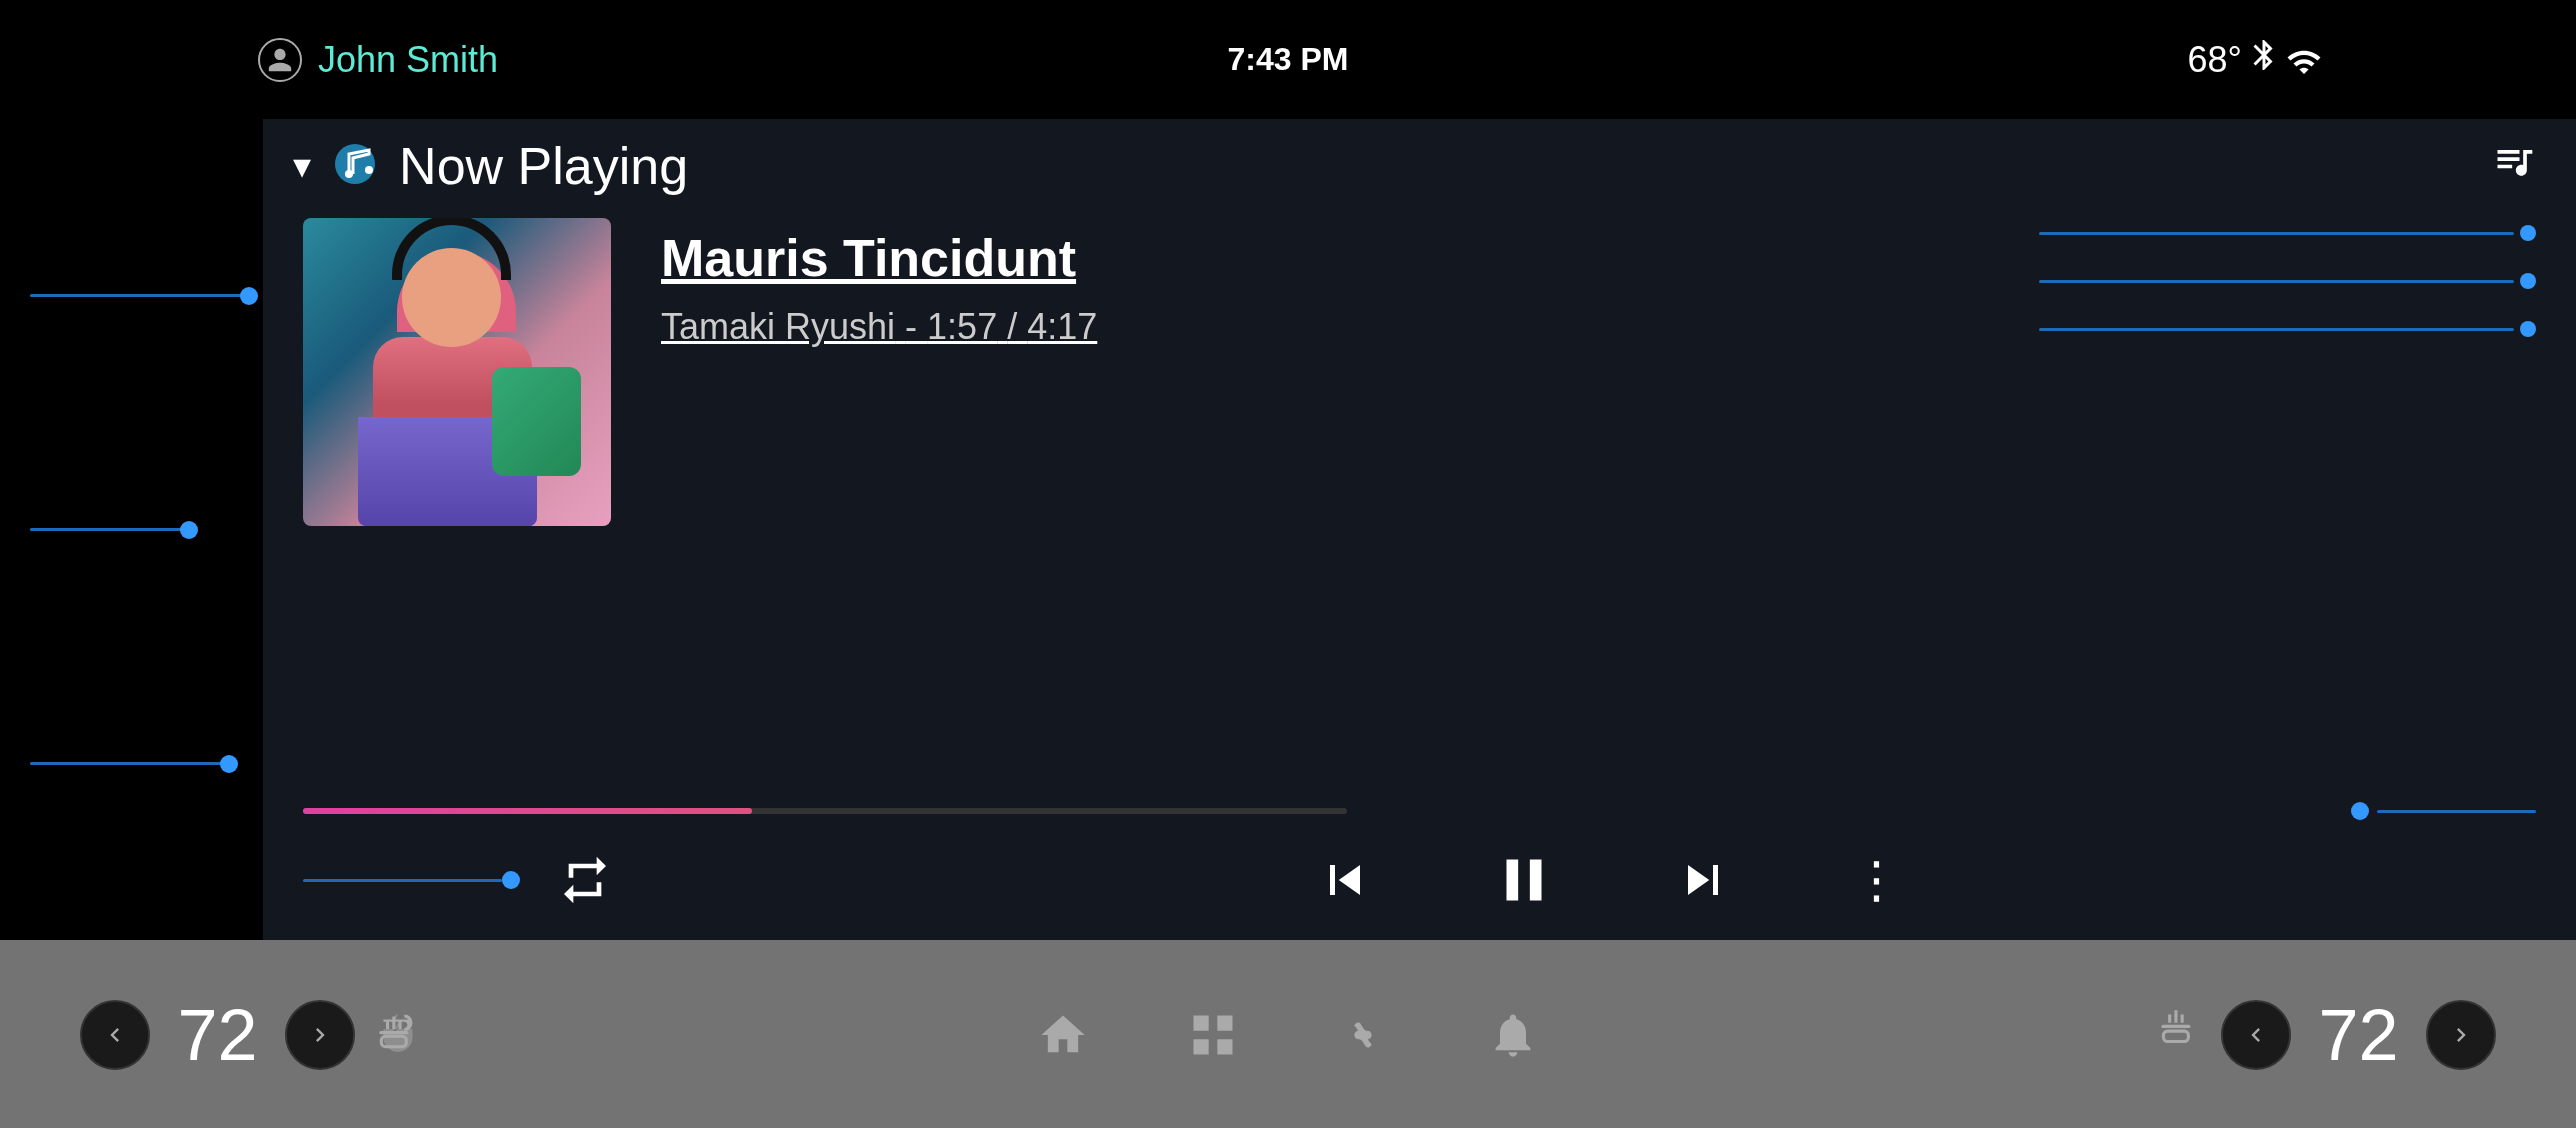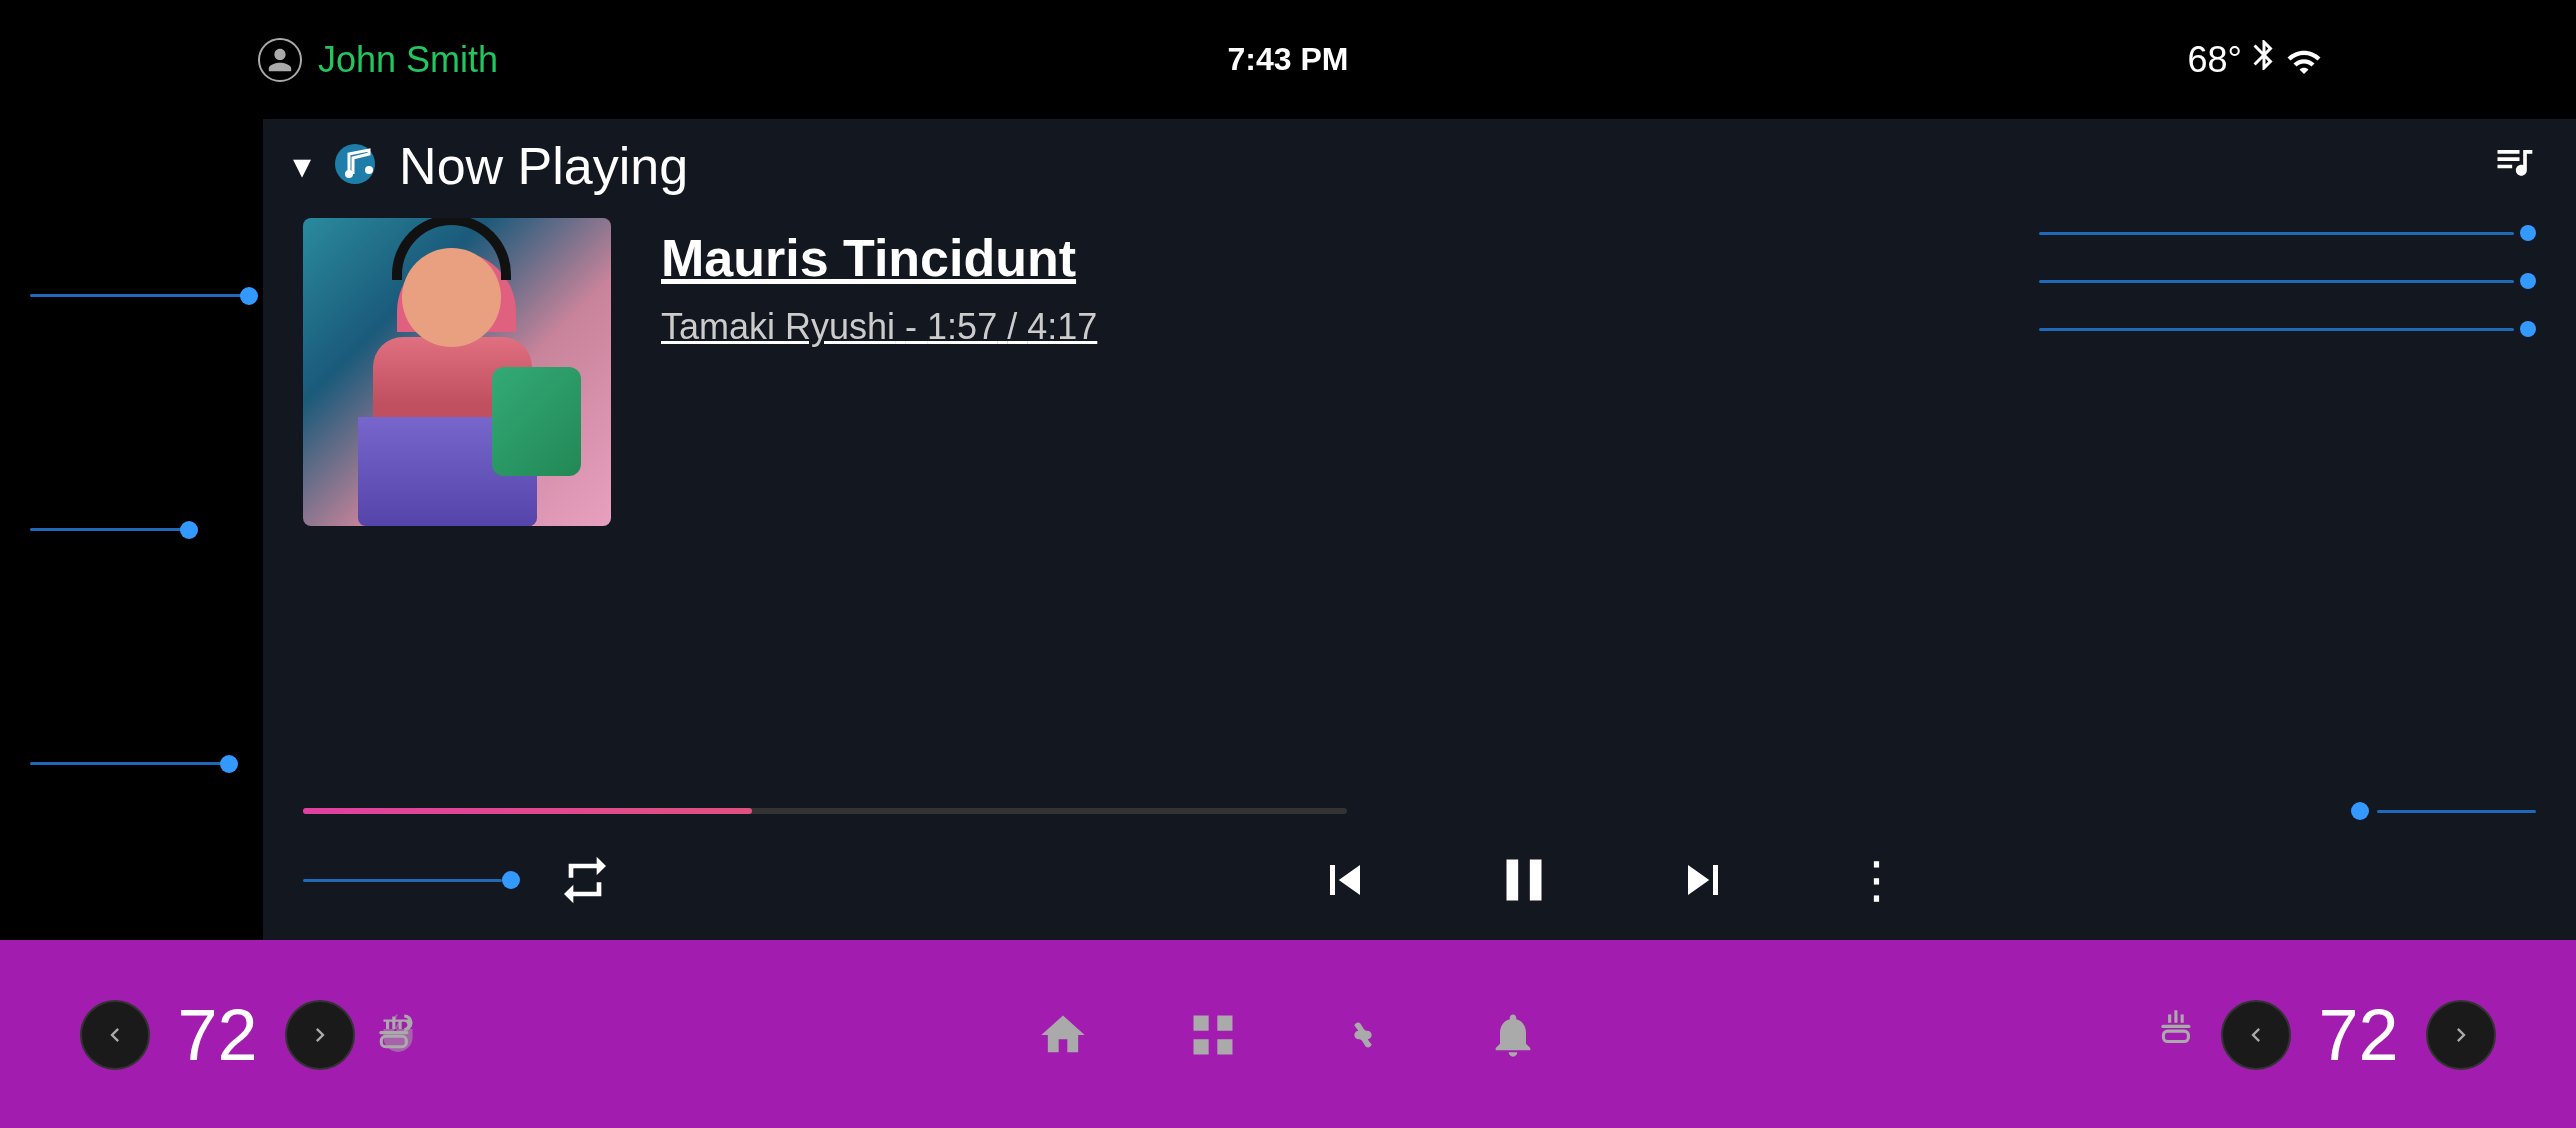--- a/index.html
+++ b/index.html
@@ -33,21 +33,21 @@
     .status-user-icon {
       width: 44px;
       height: 44px;
       border-radius: 50%;
       border: 2px solid #aaa;
       display: flex; align-items: center; justify-content: center;
     }
     .status-username {
       font-size: 36px;
       font-weight: 400;
-      color: #22c55e;
+      color: #5eead4;
     }
     .status-time {
       font-size: 32px;
       font-weight: 700;
       color: #fff;
       position: absolute;
       left: 50%;
       transform: translateX(-50%);
     }
     .status-right {
@@ -375,21 +375,21 @@
       font-size: 50px;
     }
 
     
     .bottom-bar {
       position: absolute;
       bottom: 0;
       left: 0;
       right: 0;
       height: 189px;
-      background: #a21caf;
+      background: #737373;
       display: flex;
       align-items: center;
       justify-content: space-between;
       padding: 0 80px;
     }
     .temp-control {
       display: flex;
       align-items: center;
       gap: 18px;
     }

